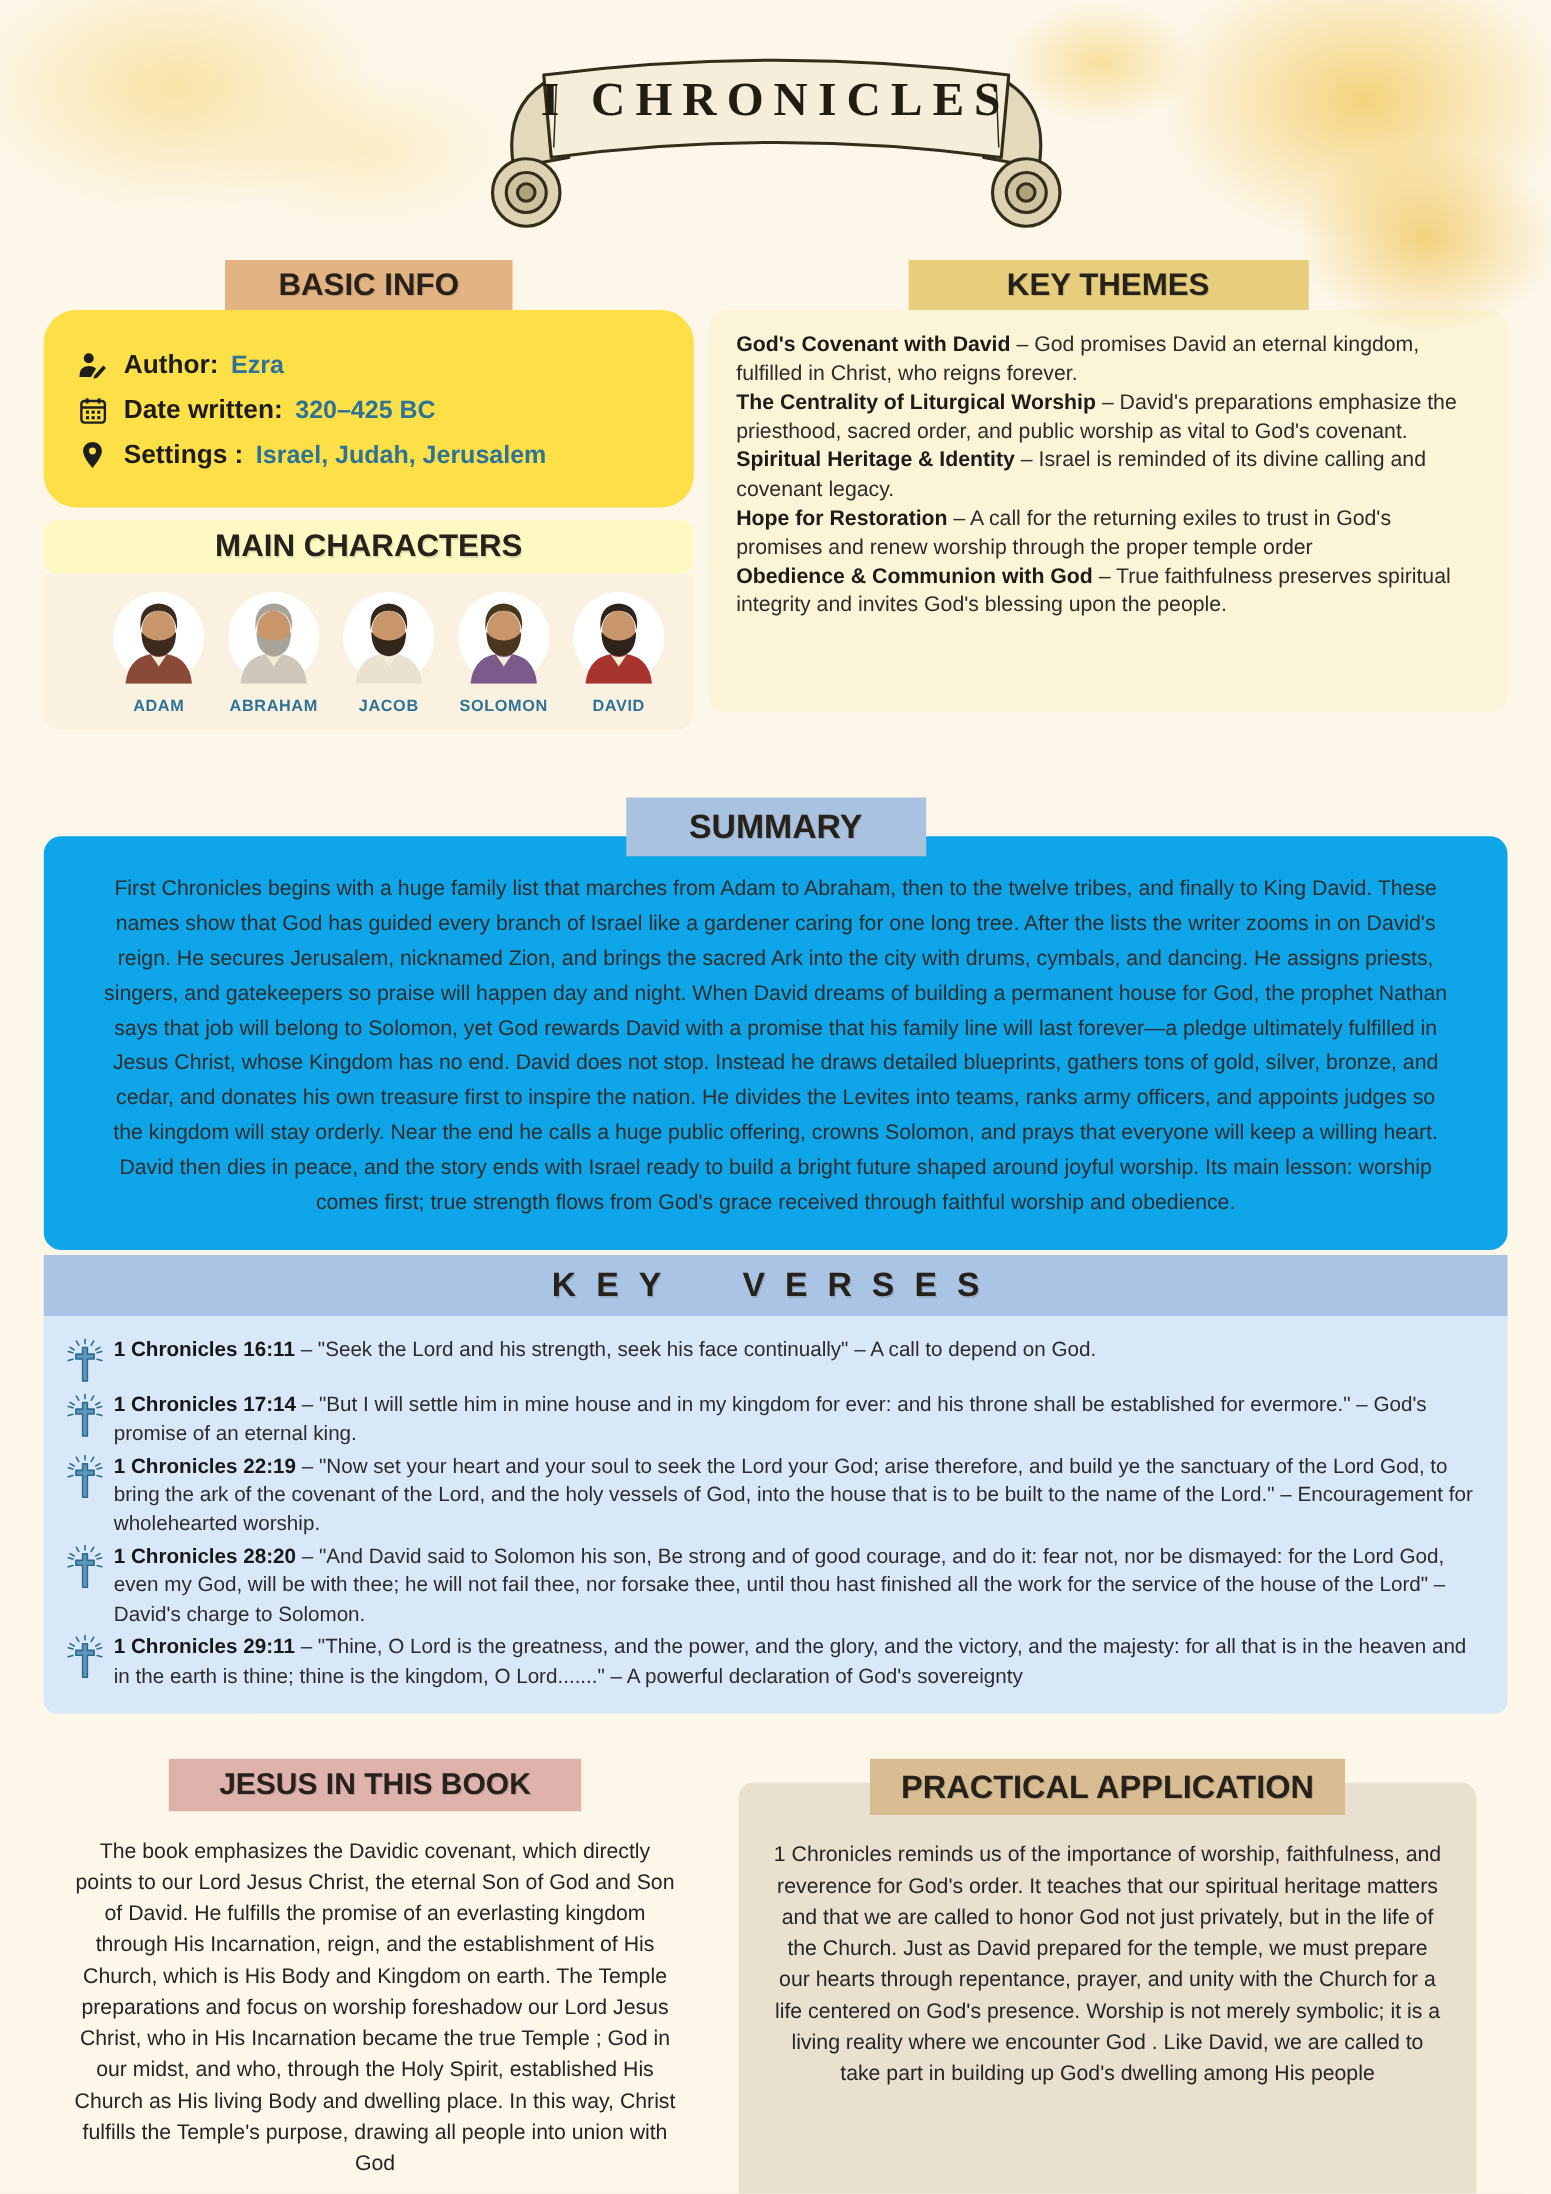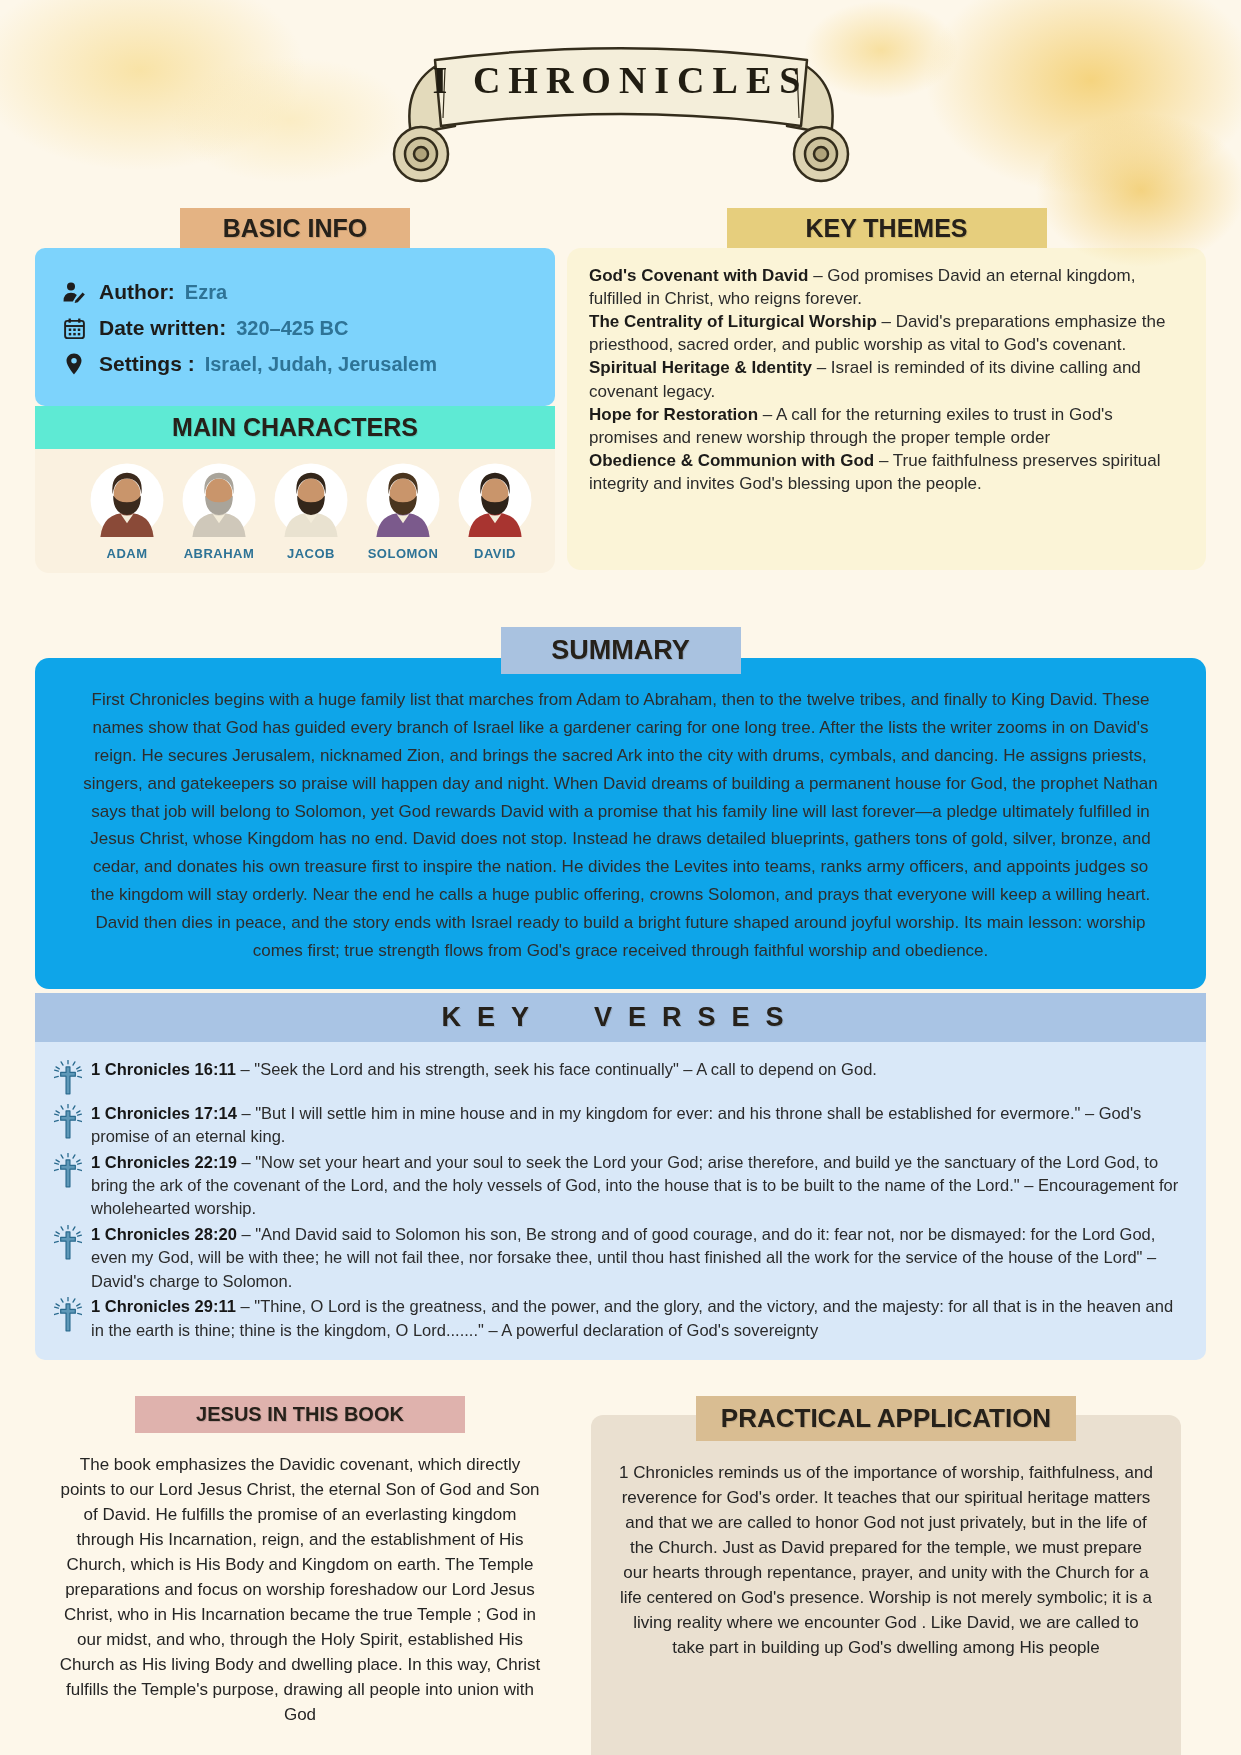--- a/index.html
+++ b/index.html
@@ -32,27 +32,27 @@
 
   
   .top-grid{display:flex;gap:12px;padding:0 35px;margin-top:14px;align-items:flex-start;}
   .col-left{width:520px;flex:0 0 auto;}
   .col-right{flex:1 1 auto;}
 
   .hdr{font-weight:bold;text-align:center;color:#26211a;text-shadow:1px 1px 0 rgba(0,0,0,.12);}
   .bi-hdr{width:230px;margin:0 auto;background:#e4b383;font-size:25px;padding:6px 0 5px;}
   .kt-hdr{width:320px;margin:0 auto;background:#e6ce7d;font-size:25px;padding:6px 0 5px;}
 
-  .bi-box{background:#7dd3fc;border-radius:10px;padding:20px 26px 18px;margin-top:0;}
+  .bi-box{background:#fde047;border-radius:26px;padding:20px 26px 18px;margin-top:0;}
   .bi-row{display:flex;align-items:center;margin:12px 0;}
   .bi-icon{width:26px;flex:0 0 auto;display:inline-flex;align-items:center;justify-content:center;margin-right:12px;}
   .bi-label{font-weight:bold;font-size:21px;color:#1d1c1a;}
   .bi-value{font-weight:bold;font-size:20px;color:#2e7396;margin-left:10px;}
 
-  .mc-banner{background:#5eead4;font-size:25px;padding:7px 0;}
+  .mc-banner{background:#fef9c3;font-size:25px;padding:7px 0;margin-top:10px;border-radius:11px;}
   .mc-panel{background:#faf1e0;border-radius:0 0 14px 14px;padding:14px 14px 12px;display:flex;justify-content:flex-end;}
   .mc-item{width:92px;text-align:center;}
   .mc-avatar{display:inline-block;width:74px;height:74px;}
   .mc-name{display:block;margin-top:5px;font-weight:bold;font-size:13px;letter-spacing:.5px;color:#2e7396;}
 
   .kt-box{background:#fbf4d7;border-radius:14px;padding:16px 22px;min-height:322px;box-sizing:border-box;}
   .kt-item{margin:0;font-size:17px;line-height:1.36;color:#2b2b2b;}
   .kt-item b{color:#1c1b19;}
 
   
@@ -65,21 +65,21 @@
   .kv-banner{margin:4px 35px 0;background:#a9c4e4;font-size:27px;padding:9px 0;letter-spacing:16px;word-spacing:26px;}
   .kv-box{margin:0 35px;background:#d9e8f8;border-radius:0 0 10px 10px;padding:14px 26px 16px 10px;}
   .kv-row{display:flex;align-items:flex-start;margin:2px 0;}
   .kv-ico{flex:0 0 46px;display:flex;justify-content:center;padding-top:2px;}
   .kv-text{margin:0;font-size:16.5px;line-height:1.42;color:#2b2b2b;}
   .kv-text b{color:#171717;}
 
   
   .bottom-grid{display:flex;gap:46px;margin:36px 60px 0 55px;align-items:flex-start;}
   .bottom-left{width:490px;flex:0 0 auto;}
-  .jb-hdr{width:330px;margin:0 auto 20px;background:#dfb2ad;font-size:20px;padding:7px 0;}
+  .jb-hdr{width:330px;margin:0 auto 20px;background:#dfb2ad;font-size:24px;padding:7px 0;}
   .jb-text{margin:0;font-size:17px;line-height:1.47;text-align:center;color:#252525;}
   .bottom-right{flex:1 1 auto;position:relative;}
   .pa-hdr{width:380px;margin:0 auto -26px;position:relative;z-index:1;background:#d9bd92;font-size:26px;padding:7px 0;}
   .pa-box{background:#eae0d0;border-radius:12px;padding:46px 26px 26px;box-sizing:border-box;min-height:388px;}
   .pa-text{margin:0;font-size:17px;line-height:1.47;text-align:center;color:#252525;}
 </style>
 </head>
 <body>
 
 <div class="page">

